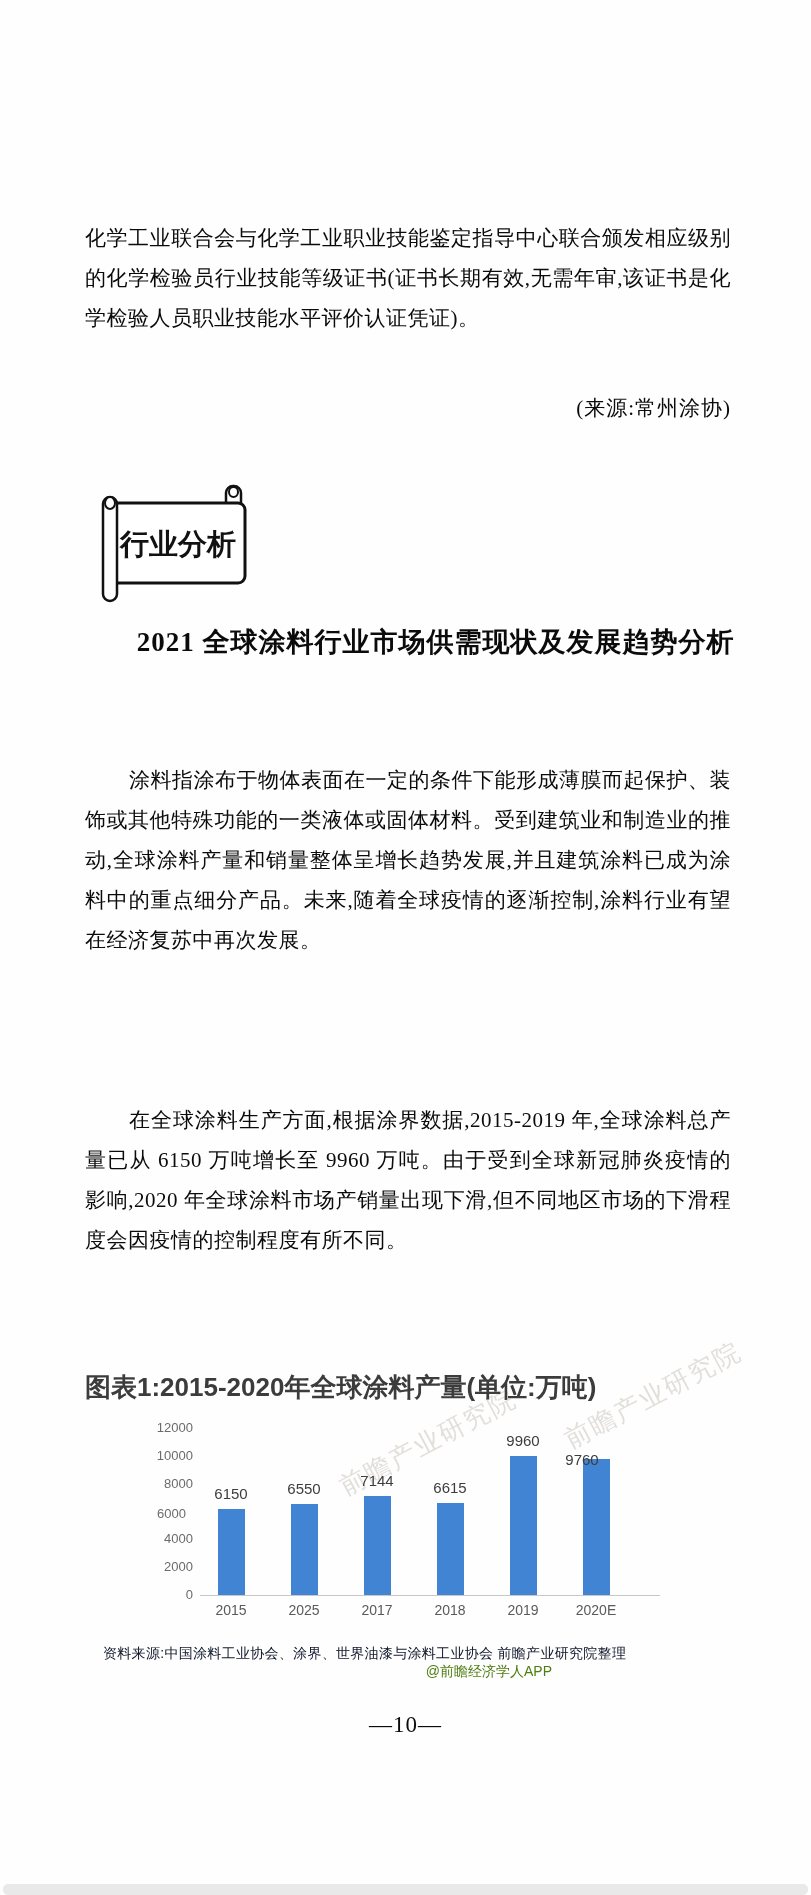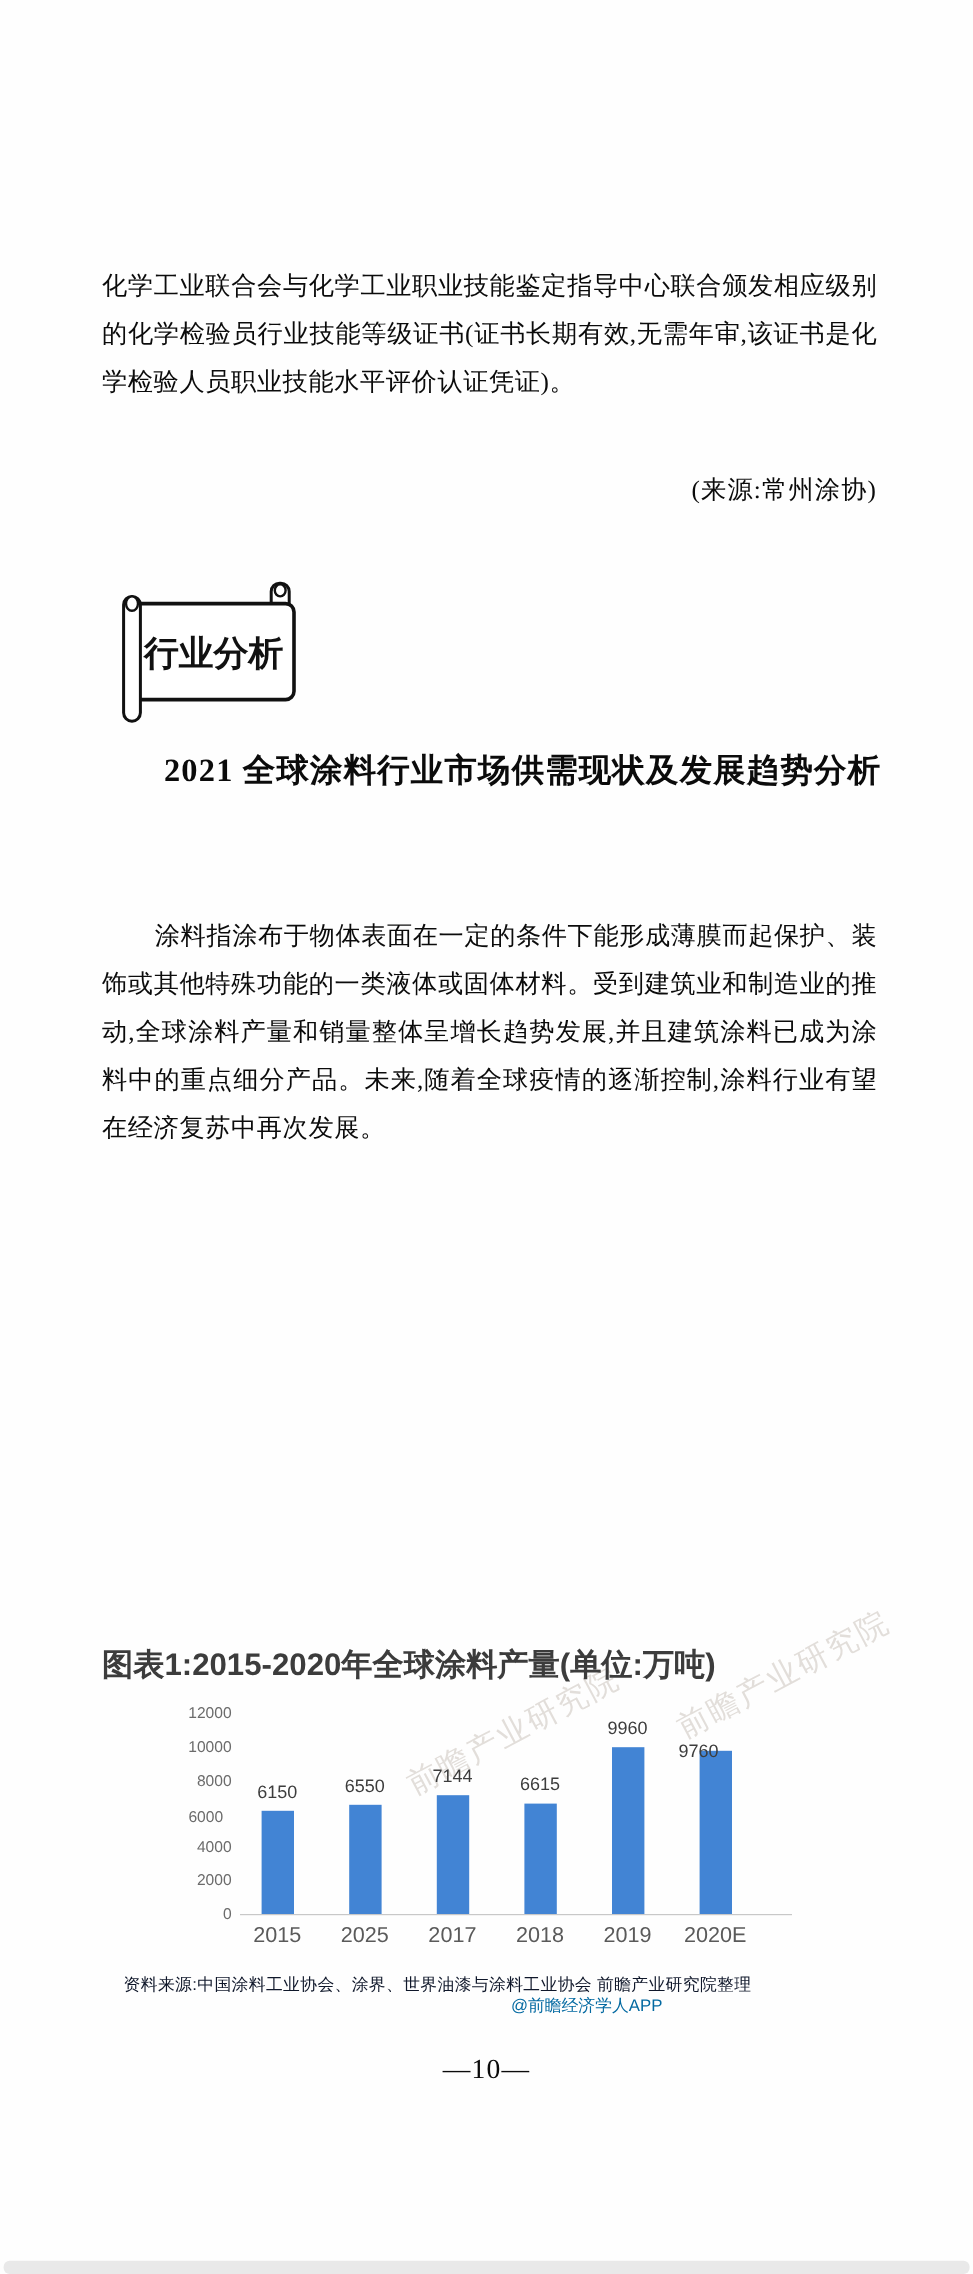--- a/index.html
+++ b/index.html
@@ -48,38 +48,38 @@
     font-size:13px;color:#6b6b6b;
   }
   .axis-line{position:absolute;left:50px;top:175px;width:460px;height:1px;background:#c8c8c8;}
   .bar{position:absolute;background:#4284d4;}
   .vlabel{
     position:absolute;width:64px;text-align:center;
     font-size:15px;color:#3d3d3d;
   }
   .xlabel{
     position:absolute;width:64px;text-align:center;top:182px;
-    font-size:18px;color:#5a5a5a;
+    font-size:14px;color:#5a5a5a;
   }
   .watermark{
     position:absolute;font-family:"Liberation Sans","DejaVu Sans",sans-serif;
     font-size:26px;letter-spacing:2px;color:rgba(186,175,164,0.40);
     transform:rotate(-28deg);white-space:nowrap;pointer-events:none;
   }
   .wm1{left:330px;top:1425px;}
   .wm2{left:555px;top:1378px;}
   .chart-source{
     position:absolute;left:103px;top:1645px;width:620px;
     font-family:"Liberation Sans","DejaVu Sans",sans-serif;
     font-size:14px;color:#0f172a;letter-spacing:0.3px;
   }
   .chart-credit{
     position:absolute;left:105px;top:1663px;width:447px;text-align:right;
     font-family:"Liberation Sans","DejaVu Sans",sans-serif;
-    font-size:14px;color:#0369a1;
+    font-size:14px;color:#4d7c0f;
   }
   .page-number{
     position:absolute;left:0;top:1712px;width:100%;
     text-align:center;font-size:23px;letter-spacing:1px;
   }
   .bottom-edge{
     position:absolute;left:3px;right:3px;bottom:0;height:11px;
     background:#e9e9e9;border-radius:5px;
   }
 </style>
@@ -101,20 +101,21 @@
       <ellipse cx="12" cy="20" rx="5" ry="6" fill="#ffffff" stroke="#111111" stroke-width="2"></ellipse>
       <text x="80" y="71" text-anchor="middle" font-size="29" font-weight="bold" fill="#111111">行业分析</text>
     </svg>
   </div>
 
   <h1 class="article-title">2021 全球涂料行业市场供需现状及发展趋势分析</h1>
 
   <p class="body-text para2 indent">涂料指涂布于物体表面在一定的条件下能形成薄膜而起保护、装饰或其他特殊功能的一类液体或固体材料。受到建筑业和制造业的推动,全球涂料产量和销量整体呈增长趋势发展,并且建筑涂料已成为涂料中的重点细分产品。未来,随着全球疫情的逐渐控制,涂料行业有望在经济复苏中再次发展。</p>
 
 
+  <p class="body-text para3 indent">在全球涂料生产方面,根据涂界数据,2015-2019 年,全球涂料总产量已从 6150 万吨增长至 9960 万吨。由于受到全球新冠肺炎疫情的影响,2020 年全球涂料市场产销量出现下滑,但不同地区市场的下滑程度会因疫情的控制程度有所不同。</p>
 
   <div class="chart-block">
     <div class="watermark wm1">前瞻产业研究院</div>
     <div class="watermark wm2">前瞻产业研究院</div>
     <div class="chart-title">图表1:2015-2020年全球涂料产量(单位:万吨)</div>
     <div class="chart" id="chart">
       <div class="axis-line"></div>
     <div class="ytick" style="top: 0px;">12000</div>
         <div class="ytick" style="top: 27.8333px;">10000</div>
         <div class="ytick" style="top: 55.6667px;">8000</div>

